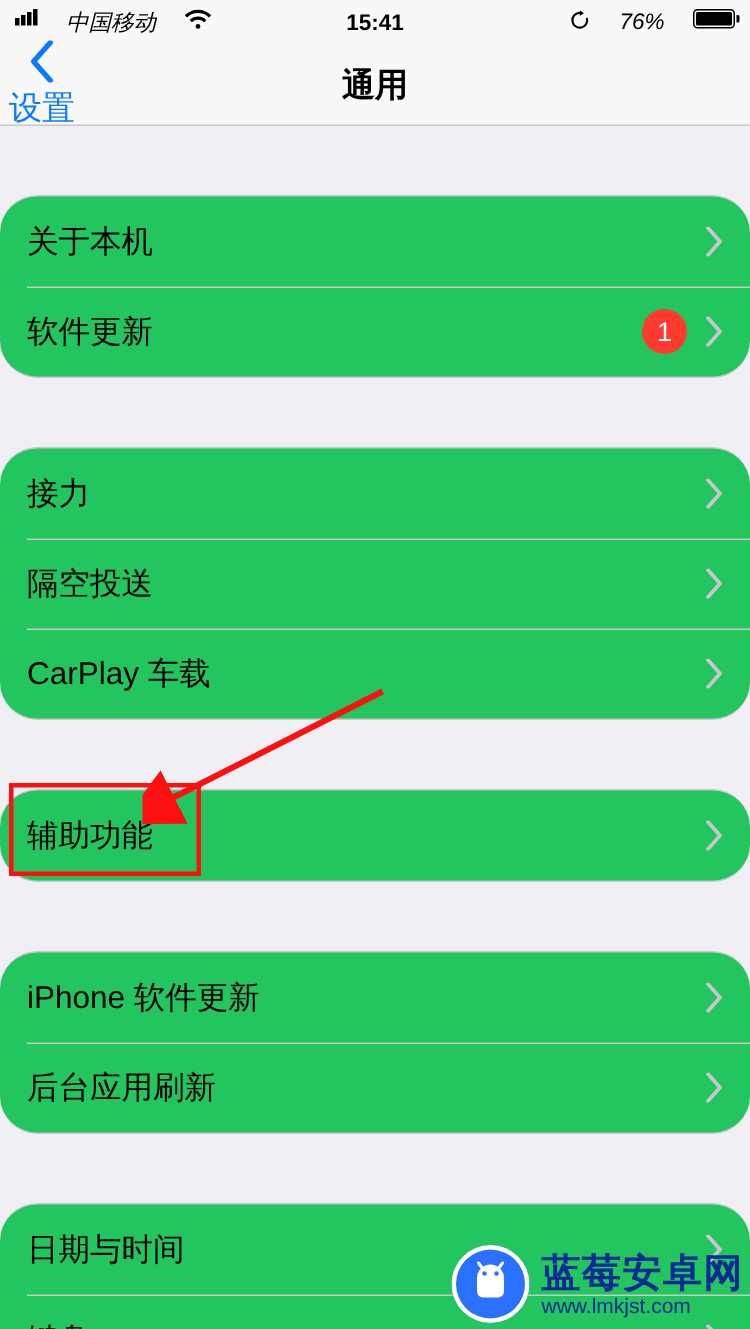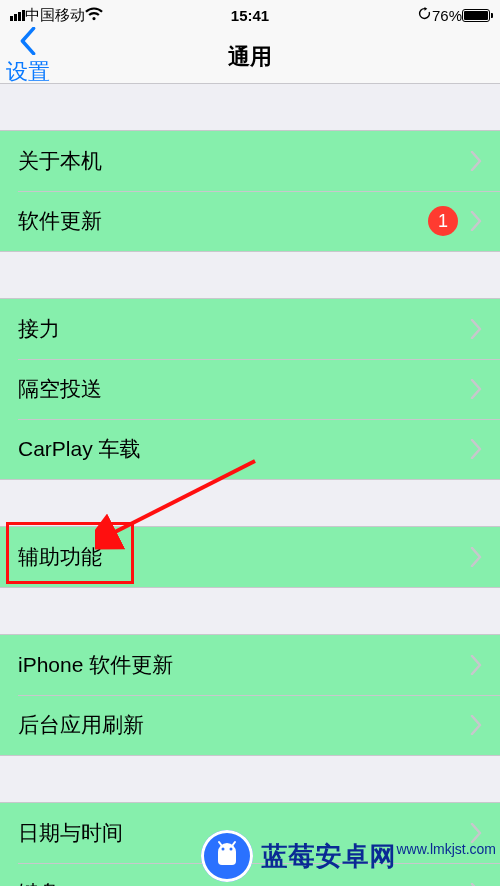--- a/index.html
+++ b/index.html
@@ -15,21 +15,21 @@
     height: 30px;
     background: #f8f8f8;
     display: flex;
     align-items: center;
     justify-content: space-between;
     padding: 0 10px;
     font-size: 15px;
     font-weight: 500;
     color: #000;
   }
-  .status-left, .status-right { display: flex; align-items: center; gap: 0; }
+  .status-left, .status-right { display: flex; align-items: flex-start; gap: 19px; font-style: italic; }
   .status-center { position: absolute; left: 50%; transform: translateX(-50%); font-weight: 600; }
   .signal-bars { display: inline-flex; align-items: flex-end; gap: 1px; }
   .signal-bars span { width: 3px; background: #000; display: inline-block; }
   .signal-bars span:nth-child(1){height:5px}
   .signal-bars span:nth-child(2){height:7px}
   .signal-bars span:nth-child(3){height:9px}
   .signal-bars span:nth-child(4){height:11px}
   .wifi { font-size: 14px; }
   .battery {
     width: 28px; height: 13px; border: 1.5px solid #000; border-radius: 3px;
@@ -52,21 +52,21 @@
   .nav-back {
     display: flex; align-items: center; gap: 2px;
     color: #0a7aff; font-size: 22px; padding-left: 6px; flex-direction: column;
   }
   .nav-back svg { width: 18px; height: 28px; }
   .nav-title {
     position: absolute; left: 50%; transform: translateX(-50%);
     font-size: 22px; font-weight: 700; color: #000;
   }
   
-  .group { margin-top: 46px; background: #86efac; border-top: 1px solid #c8c7cc; border-bottom: 1px solid #c8c7cc; }
+  .group { margin-top: 46px; background: #22c55e; border-top: 1px solid #c8c7cc; border-bottom: 1px solid #c8c7cc; border-radius: 25px; }
   .group.first { margin-top: 46px; }
   .row {
     display: flex; align-items: center;
     height: 60px;
     padding: 0 18px;
     position: relative;
     font-size: 21px;
     color: #000;
   }
   .row + .row::before {
@@ -104,21 +104,21 @@
     gap: 8px;
     background: transparent;
     pointer-events: none;
   }
   .wm-icon {
     width: 52px; height: 52px; border-radius: 50%;
     background: #2a71ff;
     display: flex; align-items: center; justify-content: center;
     box-shadow: 0 0 0 3px #fff inset;
   }
-  .wm-text { display:flex; line-height:1.1; }
+  .wm-text { display:flex; flex-direction: column; line-height:1.1; }
   .wm-main { font-size: 26px; font-weight: 700; color: #0a2a94; letter-spacing: 1px;}
   .wm-sub { font-size: 14px; color: #0a2a94; font-weight: 500;}
 </style>
 </head>
 <body>
 
 <div class="status-bar">
   <div class="status-left">
     <span class="signal-bars">
       <span></span>

